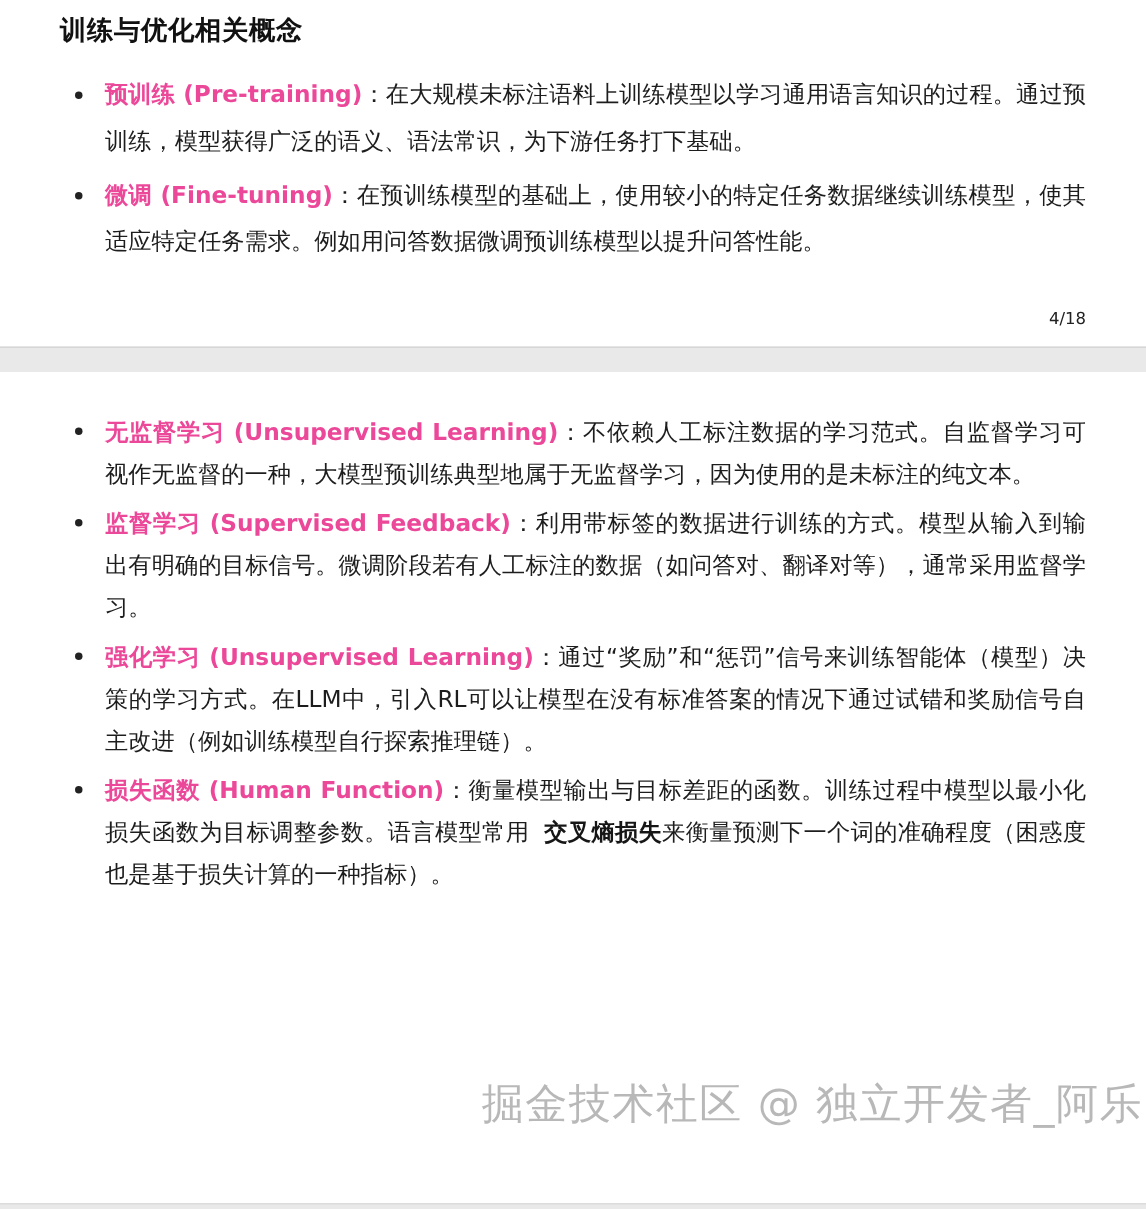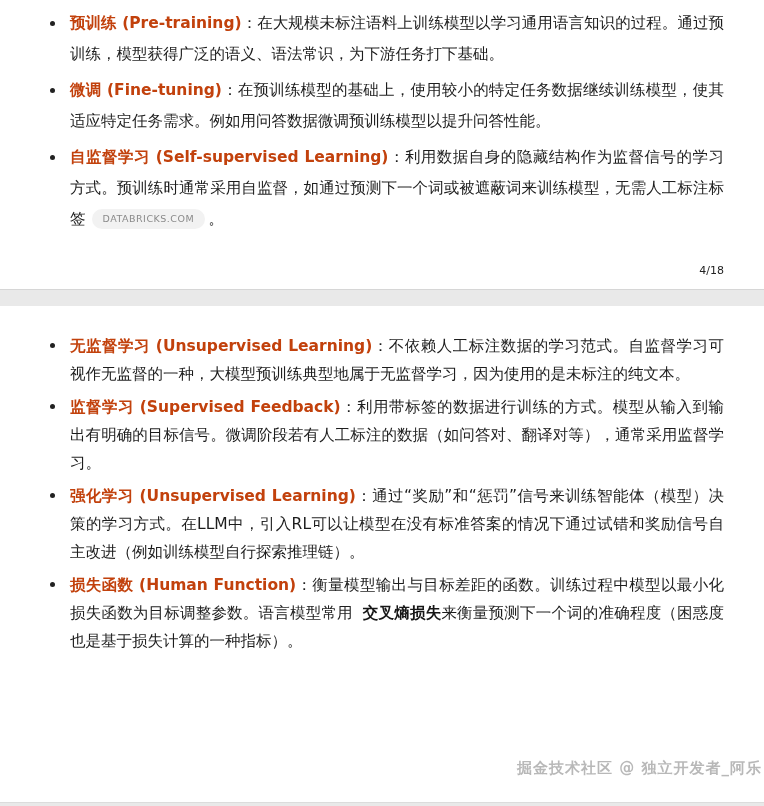--- a/index.html
+++ b/index.html
@@ -42,21 +42,21 @@
     content: "";
     position: absolute;
     left: 10px;
     top: 13px;
     width: 5px;
     height: 5px;
     border-radius: 50%;
     background: #222222;
   }
   .page2 ul.concept-list > li::before { top: 11px; }
-  .term { font-weight: bold; color: #c2410c; }
+  .term { font-weight: bold; color: #ec4899; }
   .emphasis { font-weight: bold; color: #161616; margin-left: 10px; }
   .citation-badge {
     display: inline-block;
     background: #f2f2f2;
     color: #8a8a8a;
     font-size: 9.5px;
     letter-spacing: 0.5px;
     line-height: 12px;
     padding: 4px 11px;
     border-radius: 11px;
@@ -71,51 +71,49 @@
     color: #222222;
   }
   .page-divider {
     height: 16px;
     background: #e9e9e9;
     border-top: 1px solid #d6d6d6;
   }
   .page2 { padding-top: 26px; }
   .watermark {
     position: absolute;
-    top: 759px;
+    top: 717px;
     right: 2px;
-    font-size: 15px;
-    font-weight: bold;
+    font-size: 28px;
+    font-weight: normal;
     letter-spacing: 1px;
     white-space: nowrap;
     color: rgba(125, 125, 125, 0.55);
     text-shadow: 1px 1px 0 rgba(255,255,255,0.9), -1px -1px 0 rgba(255,255,255,0.45);
     pointer-events: none;
   }
   .bottom-strip {
     position: absolute;
     left: 0; right: 0; bottom: 0;
     height: 3px;
     background: #e9e9e9;
     border-top: 1px solid #dcdcdc;
   }
 </style>
 </head>
 <body>
 
 <div class="page page1">
+  <h1 class="doc-title">训练与优化相关概念</h1>
   <ul class="concept-list">
     <li>
       <span class="term">预训练 (Pre-training)</span><span>：在大规模未标注语料上训练模型以学习通用语言知识的过程。通过预训练，模型获得广泛的语义、语法常识，为下游任务打下基础。</span>
     </li>
     <li>
       <span class="term">微调 (Fine-tuning)</span><span>：在预训练模型的基础上，使用较小的特定任务数据继续训练模型，使其适应特定任务需求。例如用问答数据微调预训练模型以提升问答性能。</span>
-    </li>
-    <li>
-      <span class="term">自监督学习 (Self-supervised Learning)</span><span>：利用数据自身的隐藏结构作为监督信号的学习方式。预训练时通常采用自监督，如通过预测下一个词或被遮蔽词来训练模型，无需人工标注标签</span><span class="citation-badge">DATABRICKS.COM</span><span>。</span>
     </li>
   </ul>
 </div>
 
 <div class="pagenum-row">
   <span>4/18</span>
 </div>
 
 <div class="page-divider"></div>
 

